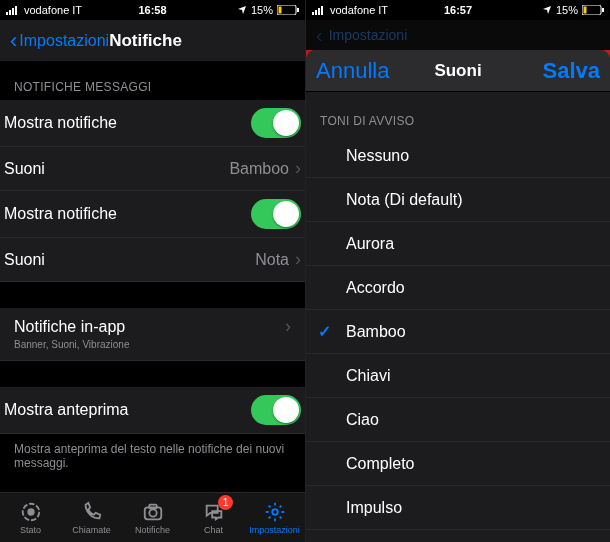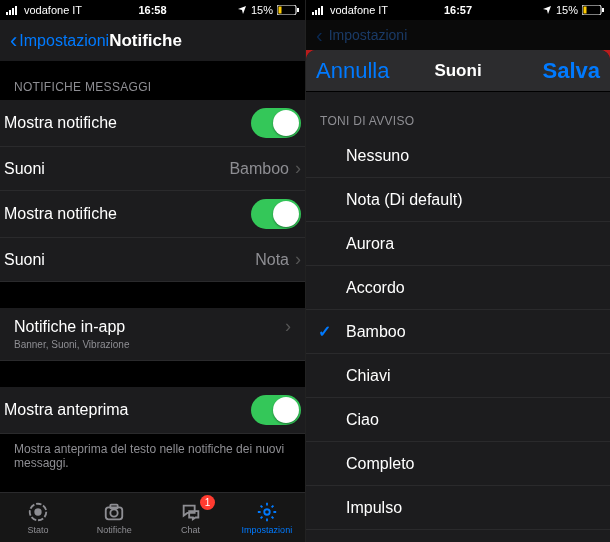--- a/index.html
+++ b/index.html
@@ -245,20 +245,26 @@
   <div class="tabbar">
     <div class="tab">
       <svg viewBox="0 0 24 24">
           <circle cx="12" cy="12" r="9" fill="none" stroke="#8e8e93" stroke-width="2" stroke-dasharray="6 2"></circle>
           <circle cx="12" cy="12" r="4" fill="#8e8e93"></circle>
         </svg>
       <span>Stato</span>
     </div>
     <div class="tab">
       <svg viewBox="0 0 24 24">
+          <path fill="none" stroke="#8e8e93" stroke-width="2" d="M5 4c0 8 7 15 15 15l1-4-5-2-2 2c-3-1-5-3-6-6l2-2-2-5z"></path>
+        </svg>
+      <span>Chiamate</span>
+    </div>
+    <div class="tab">
+      <svg viewBox="0 0 24 24">
           <rect x="3" y="7" width="18" height="13" rx="3" fill="none" stroke="#8e8e93" stroke-width="2"></rect>
           <circle cx="12" cy="13" r="4" fill="none" stroke="#8e8e93" stroke-width="2"></circle>
           <rect x="8" y="4" width="8" height="4" rx="1" fill="none" stroke="#8e8e93" stroke-width="2"></rect>
         </svg>
       <span>Notifiche</span>
     </div>
     <div class="tab">
       <svg viewBox="0 0 24 24">
           <path fill="none" stroke="#8e8e93" stroke-width="2" d="M4 5h12v8H8l-4 3zM10 11h10v7h-3l-3 2v-2h-4z"></path>
         </svg>

